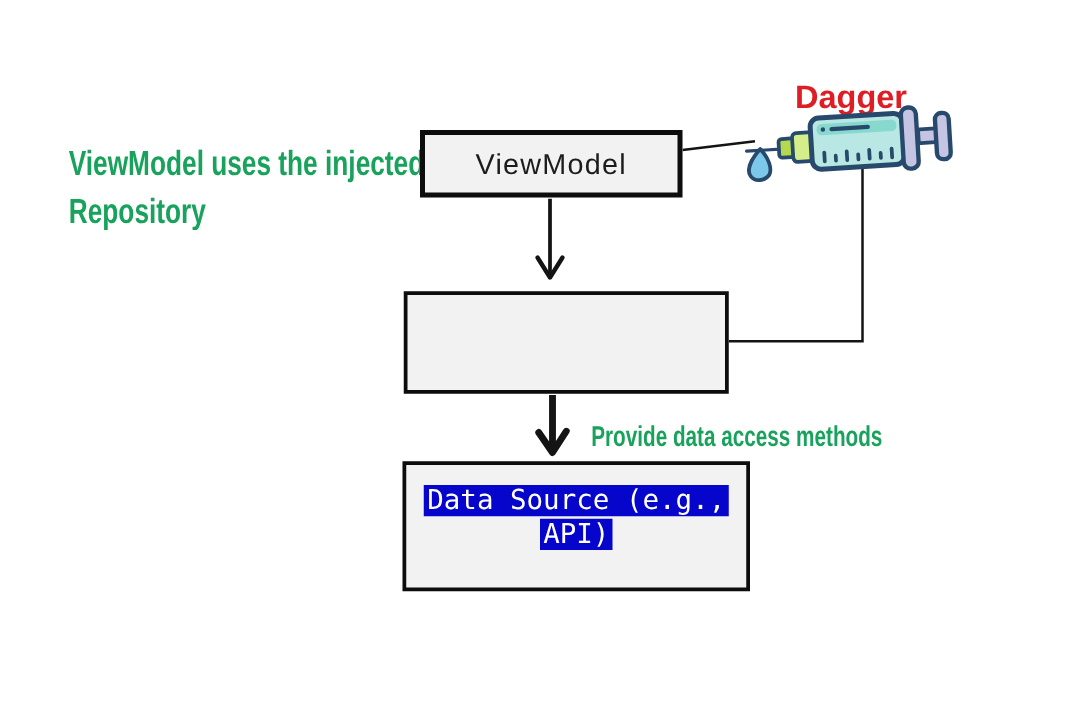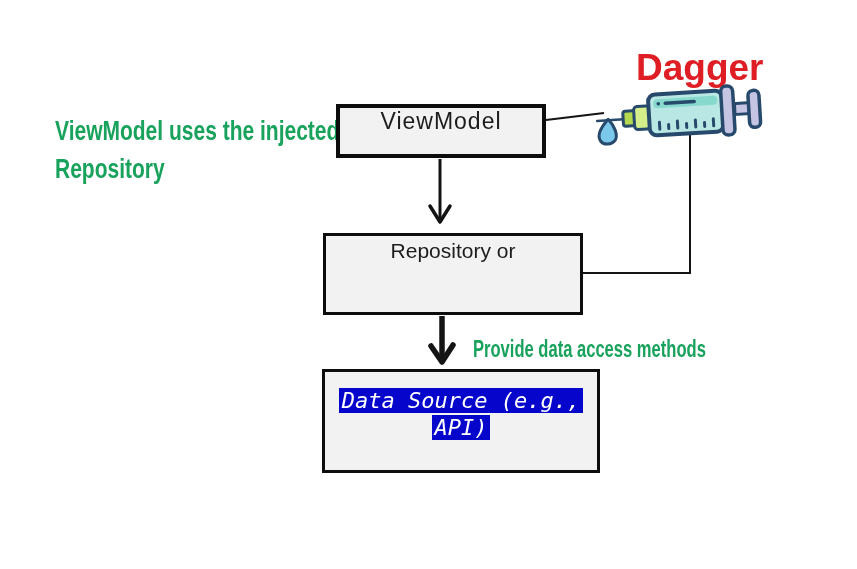--- a/index.html
+++ b/index.html
@@ -5,48 +5,48 @@
   html,body{margin:0;padding:0;background:#fff;}
   .stage{
     position:relative;width:857px;height:569px;background:#fff;overflow:hidden;
     font-family:"Liberation Sans",sans-serif;
   }
   svg{display:block;}
   .overlay{position:absolute;left:0;top:0;z-index:1;}
   .box{
     position:absolute;z-index:2;background:var(--box-bg);
     border:4px solid var(--box-border);box-sizing:border-box;
-    display:flex;flex-direction:column;align-items:center;
+    display:flex;flex-direction:column;align-items:center;justify-content:center;
     color:var(--text);
   }
   .box-viewmodel{left:336px;top:104px;width:210px;height:54px;font-size:23px;letter-spacing:1px;}
   .box-repository{left:323px;top:233px;width:260px;height:82px;border-width:3.5px;font-size:21px;line-height:29px;}
   .box-datasource{left:322px;top:369px;width:278px;height:104px;border-width:3.5px;justify-content:flex-start;padding-top:15px;}
   .hl-line{
     display:block;text-align:center;
     font-family:"DejaVu Sans Mono",monospace;font-size:22px;line-height:27px;
   }
   .hl-line span{
-    background:var(--highlight-bg);color:var(--highlight-text);padding:0 3px;font-style:italic;
+    background:var(--highlight-bg);color:var(--highlight-text);padding:0 3px;
   }
   .note{
     position:absolute;z-index:2;color:var(--green);font-weight:700;white-space:nowrap;
   }
   .note-left{
     left:55px;top:112px;font-size:28px;line-height:38px;
     transform:scaleX(0.75);transform-origin:0 0;
   }
   .note-left span{display:block;}
   .note-provide{
     left:473px;top:336px;font-size:23px;
     transform:scaleX(0.72);transform-origin:0 0;
   }
   .dagger-label{
-    position:absolute;z-index:3;left:636px;top:47px;
-    color:var(--red);font-weight:700;font-size:37px;white-space:nowrap;
+    position:absolute;z-index:3;left:636px;top:62px;
+    color:var(--red);font-weight:700;font-size:26px;white-space:nowrap;
   }
   .syringe{position:absolute;left:583px;top:80px;z-index:3;}
 </style>
 </head>
 <body>
 
 <div class="stage">
 
   <svg class="overlay" width="857" height="569" viewBox="0 0 857 569">
 
@@ -102,21 +102,20 @@
       <rect x="139" y="9" width="12" height="49" rx="5.5" fill="#c6c4e3" stroke="#27496b" stroke-width="3.5"></rect>
       <rect x="166" y="15" width="11" height="37" rx="5" fill="#c6c4e3" stroke="#27496b" stroke-width="3.5"></rect>
     </g>
   </svg>
 
   <div class="box box-viewmodel">
     <span>ViewModel</span>
   </div>
 
   <div class="box box-repository">
-    <span>Repository or</span>
   </div>
 
   <div class="note note-provide">Provide data access methods</div>
 
   <div class="box box-datasource">
     <span class="hl-line">
       <span>Data Source (e.g.,</span>
     </span>
     <span class="hl-line">
       <span>API)</span>

